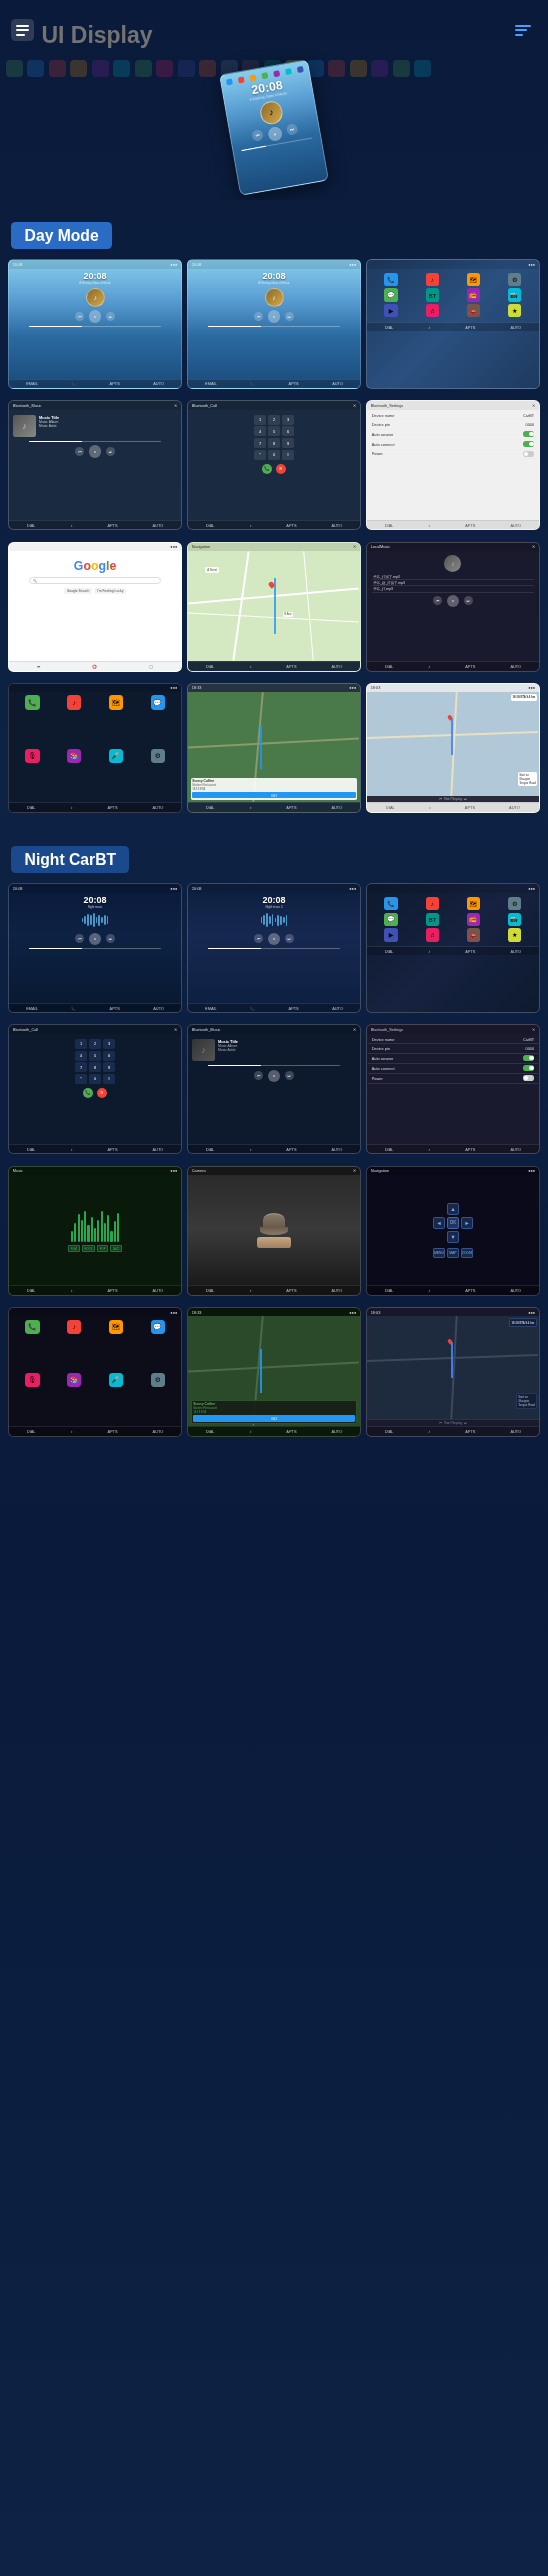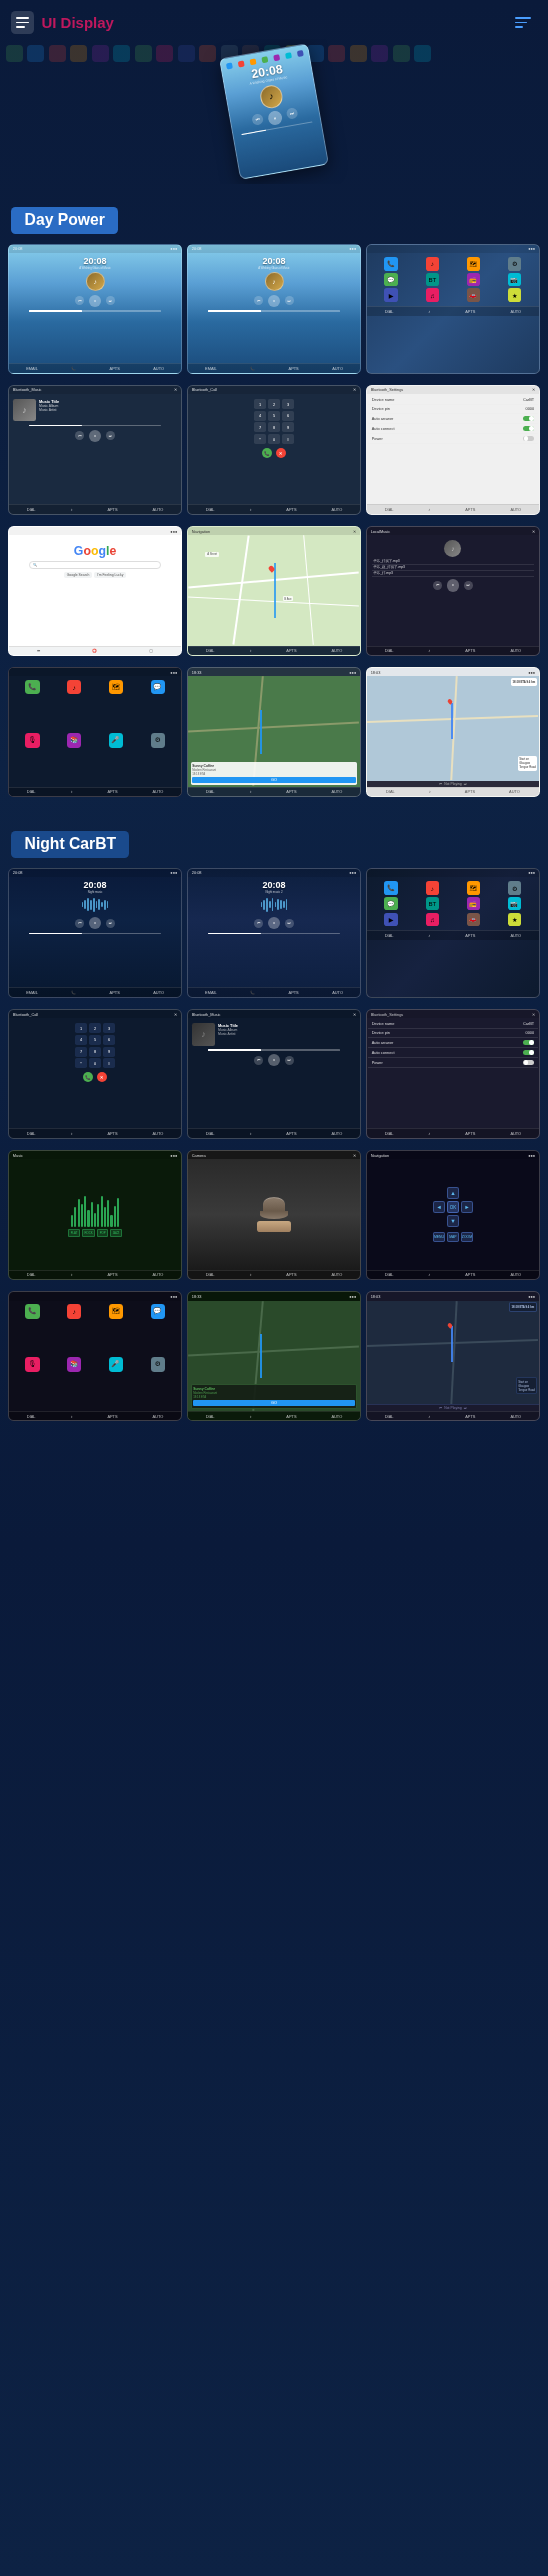--- a/index.html
+++ b/index.html
@@ -36,23 +36,24 @@
       border-radius: 4.5px;
       padding: 4.5px;
     }
     .menu-icon span {
       display: block;
       height: 1.7px;
       background: white;
       border-radius: 1.1px;
     }
     .page-title {
-      font-size: 15px;
+      font-size: 23px;
       font-weight: bold;
-      color: #be185d;
+      color: #737373;
+      margin-top: 11px;
     }
     .hamburger-right {
       display: flex;
       flex-direction: column;
       gap: 2.8px;
       cursor: pointer;
     }
     .hamburger-right span {
       display: block;
       height: 1.7px;
@@ -531,21 +532,21 @@
         <div class="hero-ctrl-btn">⏭</div>
       </div>
       <div class="hero-progress">
         <div class="hero-progress-fill"></div>
       </div>
     </div>
   </div>
 </div>
 
 <div>
-  <span class="section-label day-label">Day Power</span>
+  <span class="section-label day-label">Day Mode</span>
 </div>
 
 <div class="screen-grid">
 
   <div class="mini-screen screen-music-day">
     <div class="screen-content">
       <div class="screen-statusbar">
         <span>20:08</span>
           <span>●●●</span>
       </div>

